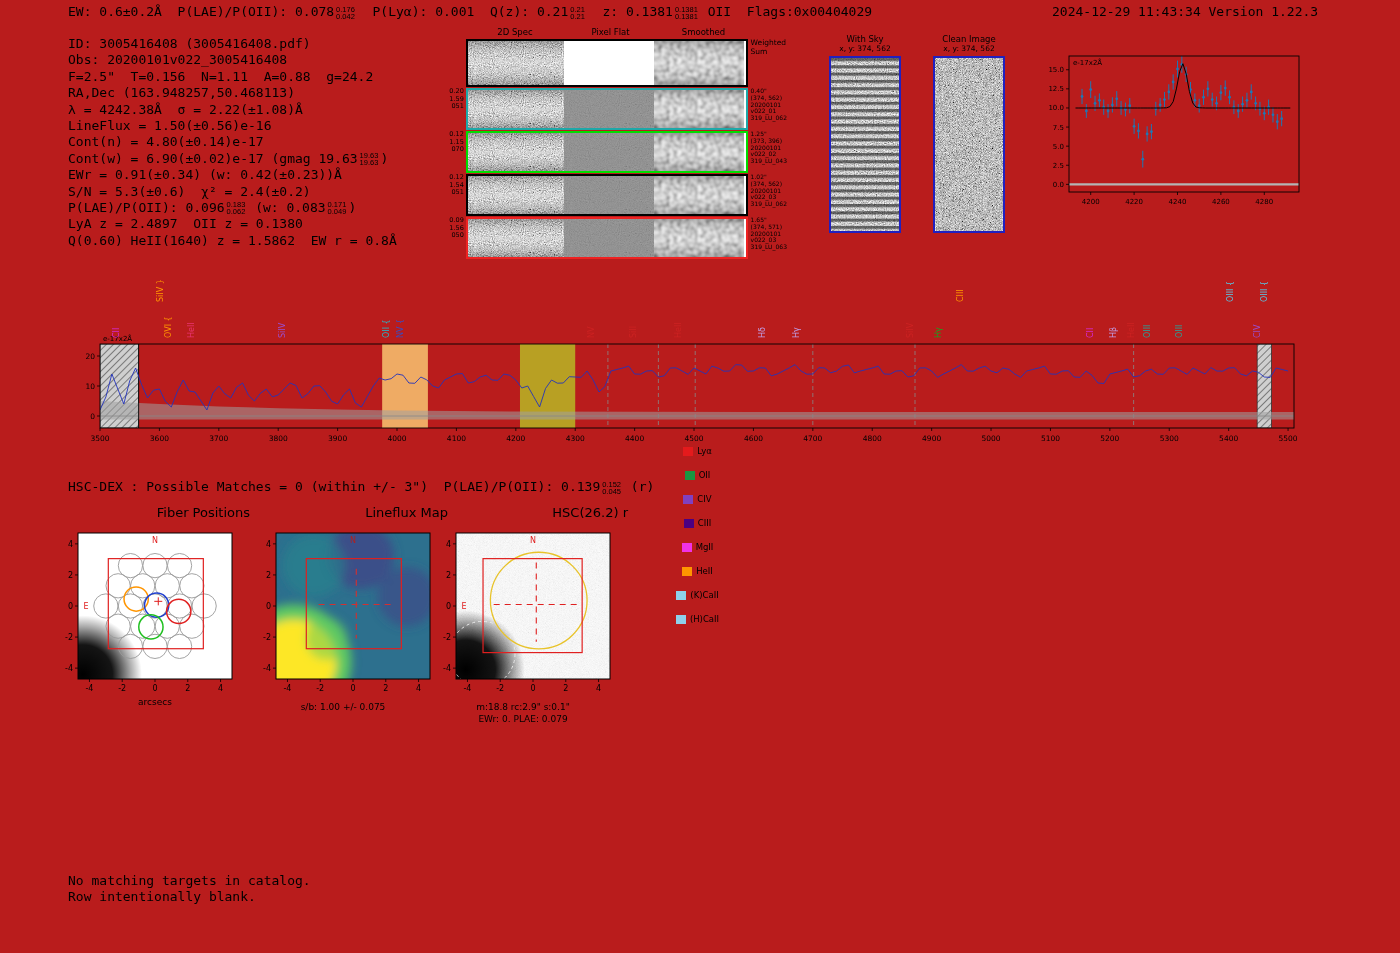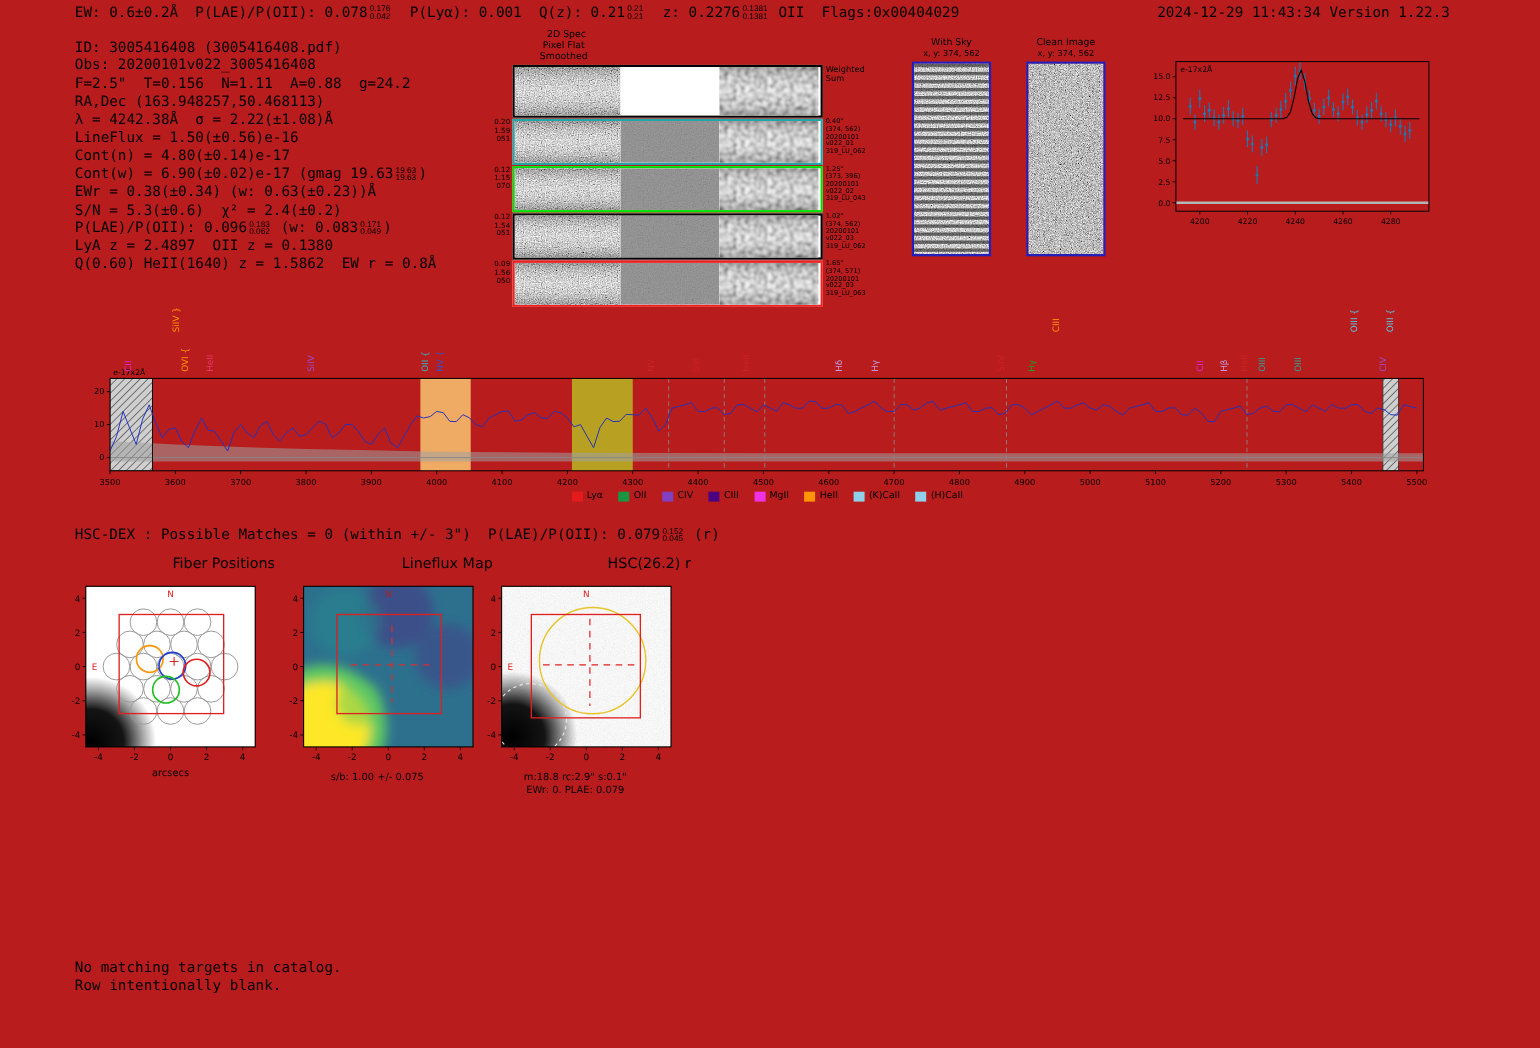--- a/index.html
+++ b/index.html
@@ -6,38 +6,38 @@
   .page{position:relative;width:1400px;height:953px;background:#b91c1c;overflow:hidden;
         font-family:"DejaVu Sans",sans-serif;color:#000;}
   .hdr-left{position:absolute;left:68px;top:4px;font:13px "DejaVu Sans Mono",monospace;white-space:pre;}
   .hdr-right{position:absolute;left:1052px;top:4px;font:13px "DejaVu Sans Mono",monospace;}
   .info{position:absolute;left:68px;top:36px;font:13px "DejaVu Sans Mono",monospace;}
   .info-line{white-space:pre;line-height:16.4px;height:16.4px;}
   .frac{display:inline-flex;flex-direction:column;font-size:7.5px;line-height:7px;
         vertical-align:middle;margin:0 2px;font-family:Liberation Sans, sans-serif;}
   
   .spec2d{position:absolute;left:440px;top:27px;width:386px;}
-  .s2titles{display:flex;margin-left:26px;width:284px;font-size:8.5px;margin-bottom:2px;flex-direction:column;}
+  .s2titles{display:flex;margin-left:26px;width:284px;font-size:8.5px;margin-bottom:2px;}
   .s2titles div{text-align:center;}
   .s2t1{width:98px}.s2t2{width:93px}.s2t3{width:93px}
   .s2row{display:flex;align-items:flex-start;margin-bottom:1px;}
   .s2left{width:24px;font-size:6.5px;line-height:7.5px;text-align:right;padding-right:2px;
           display:flex;flex-direction:column;justify-content:center;font-family:"DejaVu Sans",sans-serif;}
   .s2cells{display:flex;border:2px solid #000;width:280px;background:#fff;}
   .s2cells svg{display:block;}
   .s2right{width:76px;font-size:6px;line-height:6.8px;padding-left:3px;
            display:flex;flex-direction:column;justify-content:center;}
   .s2right.weighted{font-size:7.5px;line-height:8.5px;}
   
   .cutout{position:absolute;text-align:center;font-size:8.5px;line-height:10px;}
   .cutout .coords{font-size:7.5px;}
   .cutout svg{border:2px solid #2020c0;display:block;margin:2px auto 0;}
   
   .legend{position:absolute;top:446px;left:80px;width:1235px;display:flex;justify-content:center;
-          gap:14px;font-size:8.5px;align-items:center;}
+          gap:14px;font-size:8.5px;align-items:center;flex-direction:column;}
   .legendItem{display:flex;align-items:center;gap:4px;}
   .legendItem .sw{width:10px;height:9px;display:inline-block;}
   .hscline{position:absolute;left:68px;top:479px;font:13px "DejaVu Sans Mono",monospace;white-space:pre;}
   
   .panel{position:absolute;width:210px;top:505px;}
   .panel-title{text-align:right;font-size:13px;height:16px;}
   .panel svg{display:block;margin:0 auto;}
   .caption{text-align:center;font-size:9px;line-height:12px;}
   .footer{position:absolute;left:68px;top:873px;font:13px "DejaVu Sans Mono",monospace;line-height:16.4px;}
 </style>
@@ -99,33 +99,33 @@
     </pattern>
     <pattern id="hatchP" width="5" height="5" patternUnits="userSpaceOnUse" patternTransform="rotate(45)">
       <rect width="5" height="5" fill="#cfcfcf"></rect>
       <line x1="0" y1="0" x2="0" y2="5" stroke="#555" stroke-width="1.4"></line>
     </pattern>
   </defs>
 </svg>
 
 <div class="page">
 
-  <div class="hdr-left"><span>EW: 0.6±0.2Å  P(LAE)/P(OII): 0.078</span><span class="frac"><span>0.176</span><span>0.042</span></span><span>  P(Lyα): 0.001  Q(z): 0.21</span><span class="frac"><span>0.21</span><span>0.21</span></span><span>  z: 0.2276</span><span class="frac"><span>0.1381</span><span>0.1381</span></span><span> OII  Flags:0x00404029</span></div>
+  <div class="hdr-left"><span>EW: 0.6±0.2Å  P(LAE)/P(OII): 0.078</span><span class="frac"><span>0.176</span><span>0.042</span></span><span>  P(Lyα): 0.001  Q(z): 0.21</span><span class="frac"><span>0.21</span><span>0.21</span></span><span>  z: 0.1381</span><span class="frac"><span>0.1381</span><span>0.1381</span></span><span> OII  Flags:0x00404029</span></div>
   <div class="hdr-right">2024-12-29 11:43:34  Version 1.22.3</div>
 
   <div class="info">
       <div class="info-line"><span>ID: 3005416408 (3005416408.pdf)</span></div>
       <div class="info-line"><span>Obs: 20200101v022_3005416408</span></div>
       <div class="info-line"><span>F=2.5"  T=0.156  N=1.11  A=0.88  g=24.2</span></div>
       <div class="info-line"><span>RA,Dec (163.948257,50.468113)</span></div>
       <div class="info-line"><span>λ = 4242.38Å  σ = 2.22(±1.08)Å</span></div>
       <div class="info-line"><span>LineFlux = 1.50(±0.56)e-16</span></div>
       <div class="info-line"><span>Cont(n) = 4.80(±0.14)e-17</span></div>
       <div class="info-line"><span>Cont(w) = 6.90(±0.02)e-17 (gmag 19.63</span><span class="frac"><span>19.63</span><span>19.63</span></span><span>)</span></div>
-      <div class="info-line"><span>EWr = 0.38(±0.34) (w: 0.63(±0.23))Å</span></div>
+      <div class="info-line"><span>EWr = 0.91(±0.34) (w: 0.42(±0.23))Å</span></div>
       <div class="info-line"><span>S/N = 5.3(±0.6)  χ² = 2.4(±0.2)</span></div>
       <div class="info-line"><span>P(LAE)/P(OII): 0.096</span><span class="frac"><span>0.183</span><span>0.062</span></span><span> (w: 0.083</span><span class="frac"><span>0.171</span><span>0.049</span></span><span>)</span></div>
       <div class="info-line"><span>LyA z = 2.4897  OII z = 0.1380</span></div>
       <div class="info-line"><span>Q(0.60) HeII(1640) z = 1.5862  EW r = 0.8Å</span></div>
     </div>
 
   <div class="spec2d">
     <div class="s2titles">
       <div class="s2t1">2D Spec</div>
       <div class="s2t2">Pixel Flat</div>
@@ -534,21 +534,21 @@
       <span class="legendItem">
         <span class="sw" style="background: rgb(143, 208, 234);"></span>
         <span>(K)CaII</span>
       </span>
       <span class="legendItem">
         <span class="sw" style="background: rgb(143, 208, 234);"></span>
         <span>(H)CaII</span>
       </span>
     </div>
 
-  <div class="hscline"><span>HSC-DEX : Possible Matches = 0 (within +/- 3")  P(LAE)/P(OII): 0.079</span><span class="frac"><span>0.152</span><span>0.045</span></span><span> (r)</span></div>
+  <div class="hscline"><span>HSC-DEX : Possible Matches = 0 (within +/- 3")  P(LAE)/P(OII): 0.139</span><span class="frac"><span>0.152</span><span>0.045</span></span><span> (r)</span></div>
 
   <div class="panel" style="left:40px;">
     <div class="panel-title">Fiber Positions</div>
     <svg id="fiber-svg" width="190" height="192" viewBox="0 0 190 192">
         <defs>
           <clipPath id="clipF">
             <rect x="28" y="12" width="154" height="146"></rect>
           </clipPath>
         </defs>
         <g clip-path="url(#clipF)">

